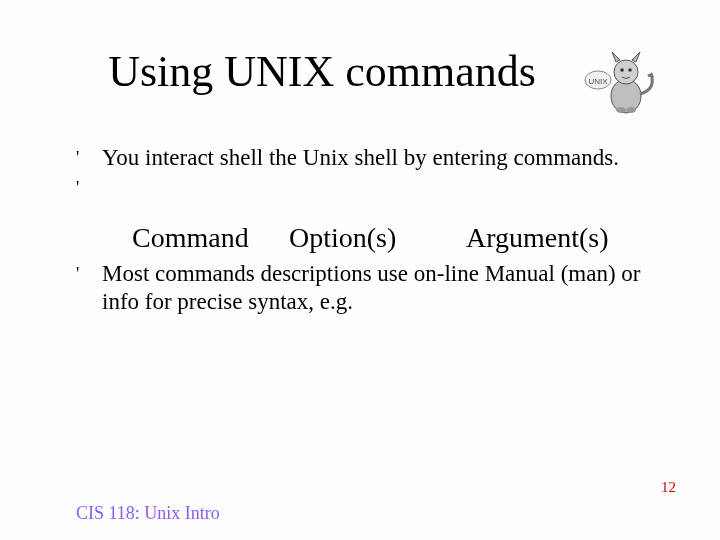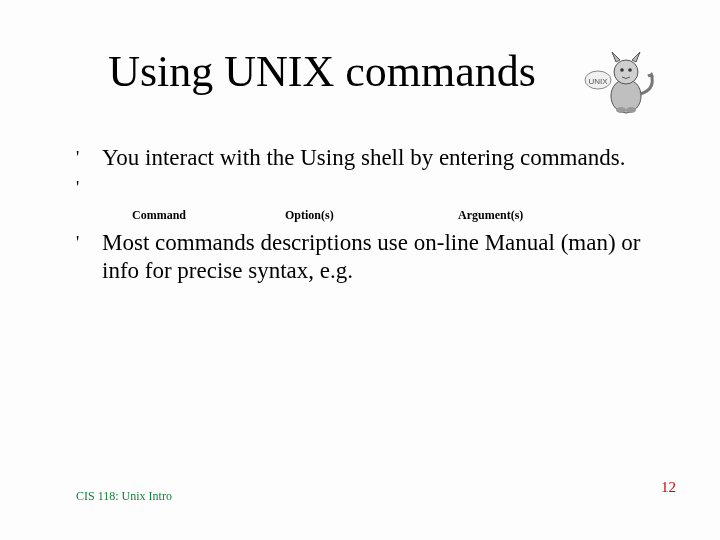--- a/index.html
+++ b/index.html
@@ -52,37 +52,37 @@
     font-size: 18px;
     line-height: 28px;
     color: #000;
   }
   .b-text {
     font-size: 23px;
     line-height: 28px;
   }
   .syntax-row {
     margin-left: 56px;
-    margin-top: 6px;
+    margin-top: 20px;
     margin-bottom: 6px;
-    font-size: 12px;
-    font-weight: bold;
+    font-size: 28px;
+    font-weight: normal;
   }
   .syntax-row span {
     display: inline-block;
   }
   .syn-a { width: 150px; }
   .syn-b { width: 170px; }
   .syn-c { width: 160px; }
   .footer-left {
     position: absolute;
     left: 76px;
-    bottom: 36px;
-    font-size: 12px;
-    color: #15803d;
+    bottom: 16px;
+    font-size: 18px;
+    color: #8b5cf6;
   }
   .footer-right {
     position: absolute;
     right: 44px;
     bottom: 44px;
     font-size: 15px;
     color: #d40000;
     margin-top: 16px;
   }
 </style>
@@ -108,21 +108,21 @@
       <text x="18" y="40" font-size="8" text-anchor="middle" fill="#555" font-family="sans-serif">UNIX</text>
       <ellipse cx="41" cy="66" rx="5" ry="3" fill="#999"></ellipse>
       <ellipse cx="51" cy="66" rx="5" ry="3" fill="#999"></ellipse>
     </svg>
   </div>
 
   <div class="bullets">
 
     <div class="b-row">
       <div class="b-mark">'</div>
-      <div class="b-text">You interact with the Using shell by entering commands.</div>
+      <div class="b-text">You interact shell the Unix shell by entering commands.</div>
     </div>
 
     <div class="b-row">
       <div class="b-mark">'</div>
     </div>
 
     <div class="syntax-row">
       <span class="syn-a">Command</span>
       <span class="syn-b">Option(s)</span>
       <span class="syn-c">Argument(s)</span>

